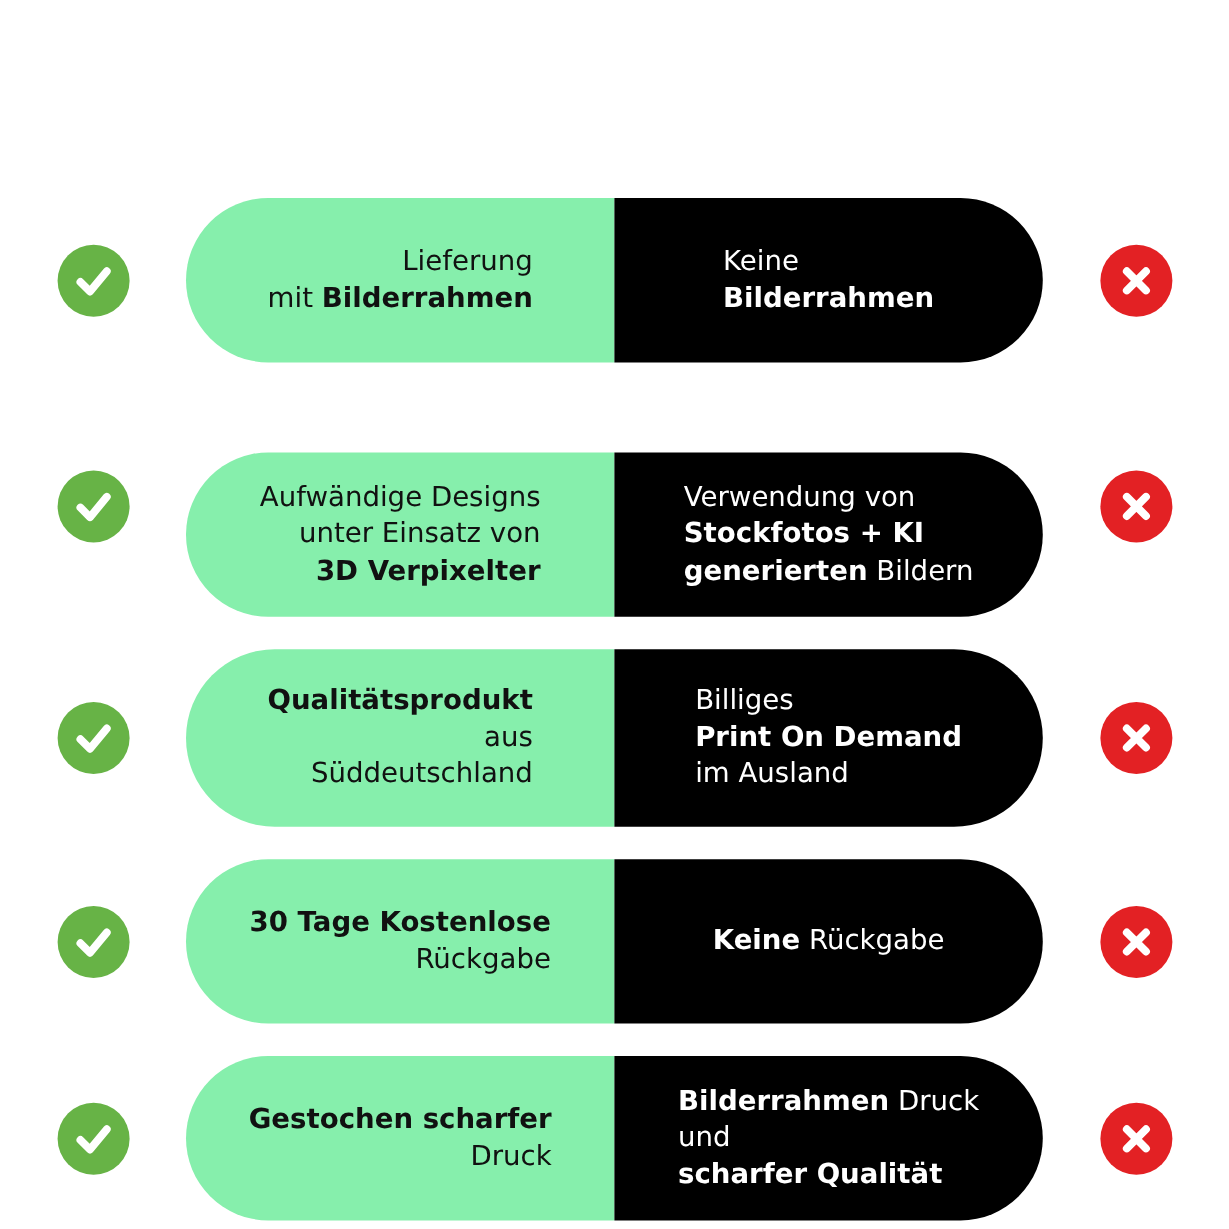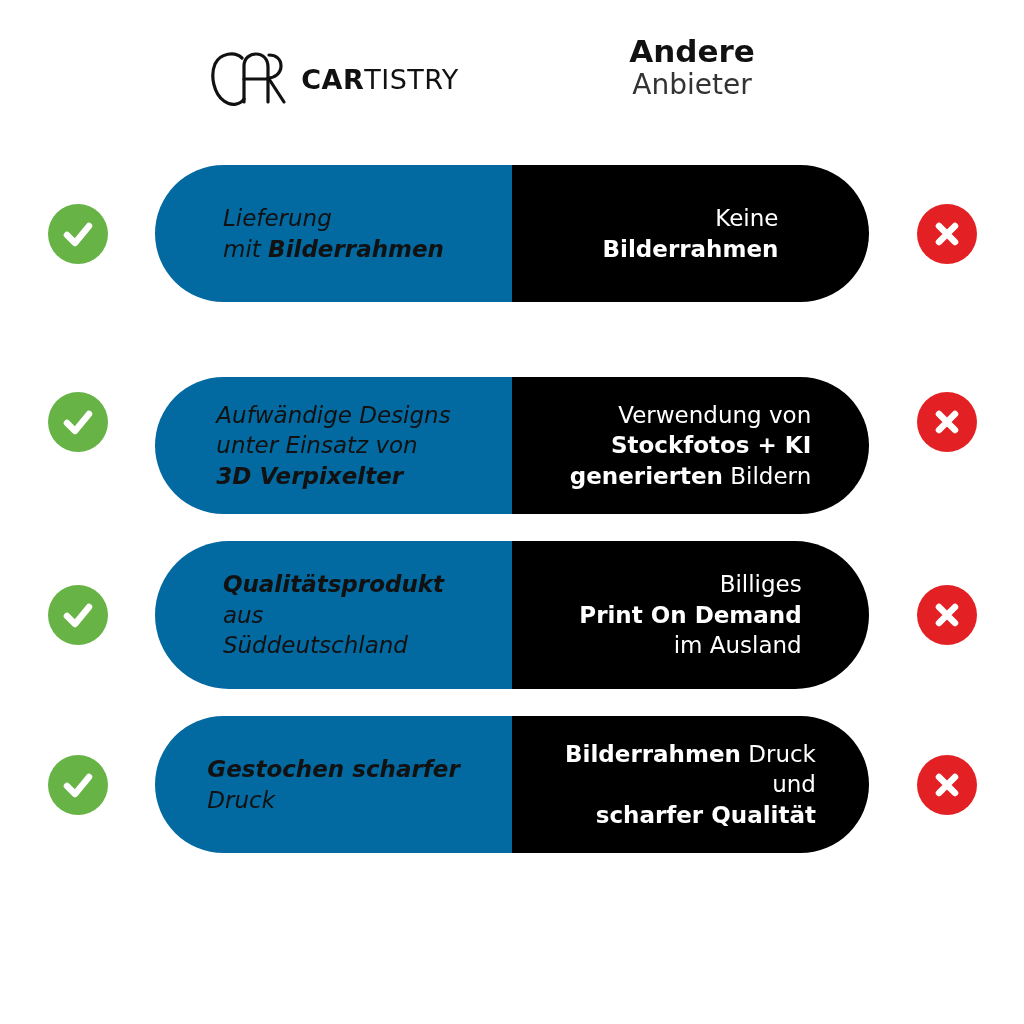--- a/index.html
+++ b/index.html
@@ -89,40 +89,39 @@
     width: 155px;
     display: flex;
     align-items: center;
     justify-content: center;
     flex: none;
   }
   .badge-col.right { width: 155px; }
 
   .pill-left {
     width: 357px;
-    background: #0369a1;
+    background: #86efac;
     border-radius: 80px 0 0 80px;
     display: flex;
     align-items: center;
     justify-content: center;
-    text-align: left;
+    text-align: right;
     flex: none;
     box-sizing: border-box;
     padding: 10px 22px;
-    font-style: italic;
   }
   .pill-right {
     width: 357px;
     background: #000000;
     color: #ffffff;
     border-radius: 0 80px 80px 0;
     display: flex;
     align-items: center;
     justify-content: center;
-    text-align: right;
+    text-align: left;
     flex: none;
     box-sizing: border-box;
     padding: 10px 16px;
   }
   .pill-text {
     font-size: 23px;
     line-height: 1.32;
     color: #111111;
   }
   .pill-right .pill-text { color: #ffffff; }
@@ -146,45 +145,20 @@
   }
   .badge.check { background: #67b346; }
   .badge.cross { background: #e32124; }
   .badge svg { display: block; }
 </style>
 </head>
 <body>
 
 <div class="page">
 
-  <div class="header">
-
-    <div class="brand">
-      <span class="brand-mark">
-        <svg viewBox="0 0 78 54" width="78" height="54" aria-hidden="true">
-          <g fill="none" stroke="#111111" stroke-width="3.2" stroke-linecap="round">
-            <path d="M31 6 C24 -1 9 1 4 12 C-1 24 3 42 13 49 C21 55 30 52 33 47"></path>
-            <path d="M33 50 L33 14 C33 6 39 2 45 2 C52 2 57 7 57 15 L57 50"></path>
-            <path d="M57 26 C64 26 70 21 70 14 C70 7 65 3 58 3"></path>
-            <path d="M58 27 L73 50"></path>
-            <path d="M33 27 L57 27"></path>
-          </g>
-        </svg>
-      </span>
-      <span class="brand-text">
-        <span class="b1">CAR</span><span class="b2">TISTRY</span>
-      </span>
-    </div>
-
-    <div class="others">
-      <div class="l1">Andere</div>
-      <div class="l2">Anbieter</div>
-    </div>
-
-  </div>
 
   <div class="rows">
 
     <div class="row row-0">
       <div class="badge-col">
         <span class="badge check">
           <svg viewBox="0 0 40 40" width="40" height="40" aria-hidden="true">
               <path d="M9 21 L17 29 L31 12" fill="none" stroke="#ffffff" stroke-width="6.5" stroke-linecap="round" stroke-linejoin="round"></path>
             </svg>
         </span>
@@ -243,20 +217,42 @@
       </div>
       <div class="badge-col right">
         <span class="badge cross">
           <svg viewBox="0 0 40 40" width="40" height="40" aria-hidden="true">
               <path d="M12 12 L28 28 M28 12 L12 28" fill="none" stroke="#ffffff" stroke-width="6.5" stroke-linecap="round"></path>
             </svg>
         </span>
       </div>
     </div>
 
+    <div class="row row-3">
+      <div class="badge-col">
+        <span class="badge check">
+          <svg viewBox="0 0 40 40" width="40" height="40" aria-hidden="true">
+              <path d="M9 21 L17 29 L31 12" fill="none" stroke="#ffffff" stroke-width="6.5" stroke-linecap="round" stroke-linejoin="round"></path>
+            </svg>
+        </span>
+      </div>
+      <div class="pill-left">
+        <div class="pill-text"><b>30 Tage Kostenlose</b><br>Rückgabe</div>
+      </div>
+      <div class="pill-right">
+        <div class="pill-text"><b>Keine</b> Rückgabe</div>
+      </div>
+      <div class="badge-col right">
+        <span class="badge cross">
+          <svg viewBox="0 0 40 40" width="40" height="40" aria-hidden="true">
+              <path d="M12 12 L28 28 M28 12 L12 28" fill="none" stroke="#ffffff" stroke-width="6.5" stroke-linecap="round"></path>
+            </svg>
+        </span>
+      </div>
+    </div>
 
     <div class="row row-4">
       <div class="badge-col">
         <span class="badge check">
           <svg viewBox="0 0 40 40" width="40" height="40" aria-hidden="true">
               <path d="M9 21 L17 29 L31 12" fill="none" stroke="#ffffff" stroke-width="6.5" stroke-linecap="round" stroke-linejoin="round"></path>
             </svg>
         </span>
       </div>
       <div class="pill-left">

